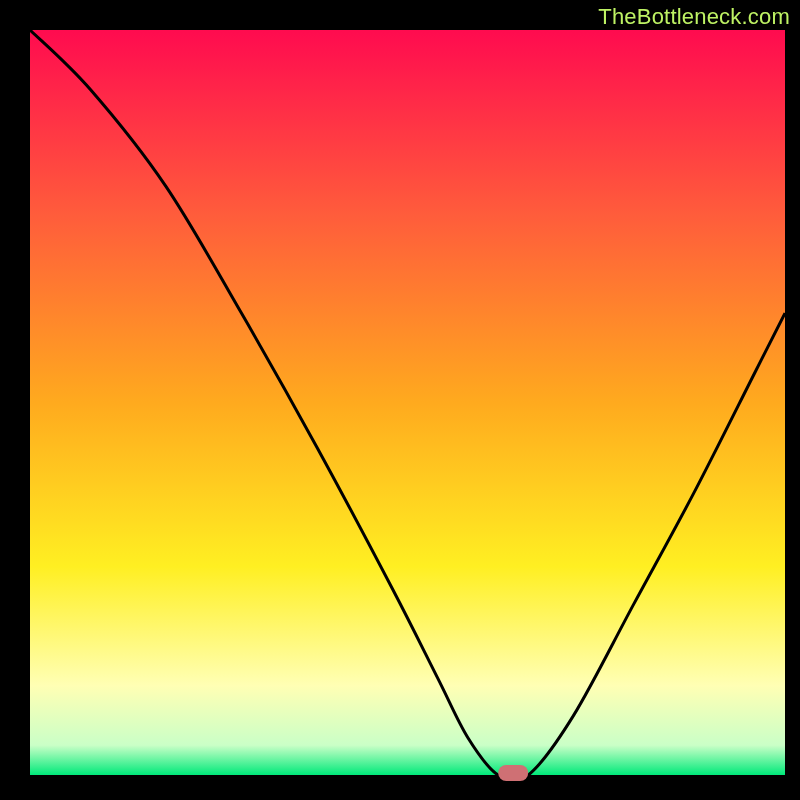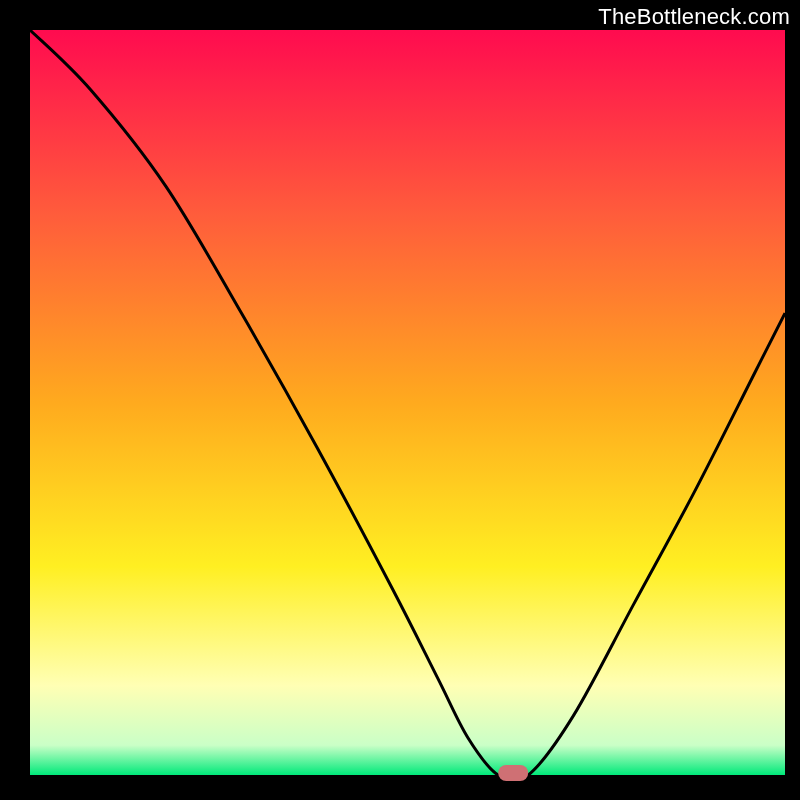--- a/index.html
+++ b/index.html
@@ -14,21 +14,21 @@
   .container {
     position: relative;
     width: 800px;
     height: 800px;
     background: #000;
   }
   .watermark {
     position: absolute;
     top: 4px;
     right: 10px;
-    color: #ffffff;
+    color: #bef264;
     font-size: 22px;
     font-weight: 500;
     letter-spacing: 0.2px;
     z-index: 5;
   }
   svg.chart {
     position: absolute;
     left: 0;
     top: 0;
     width: 800px;

